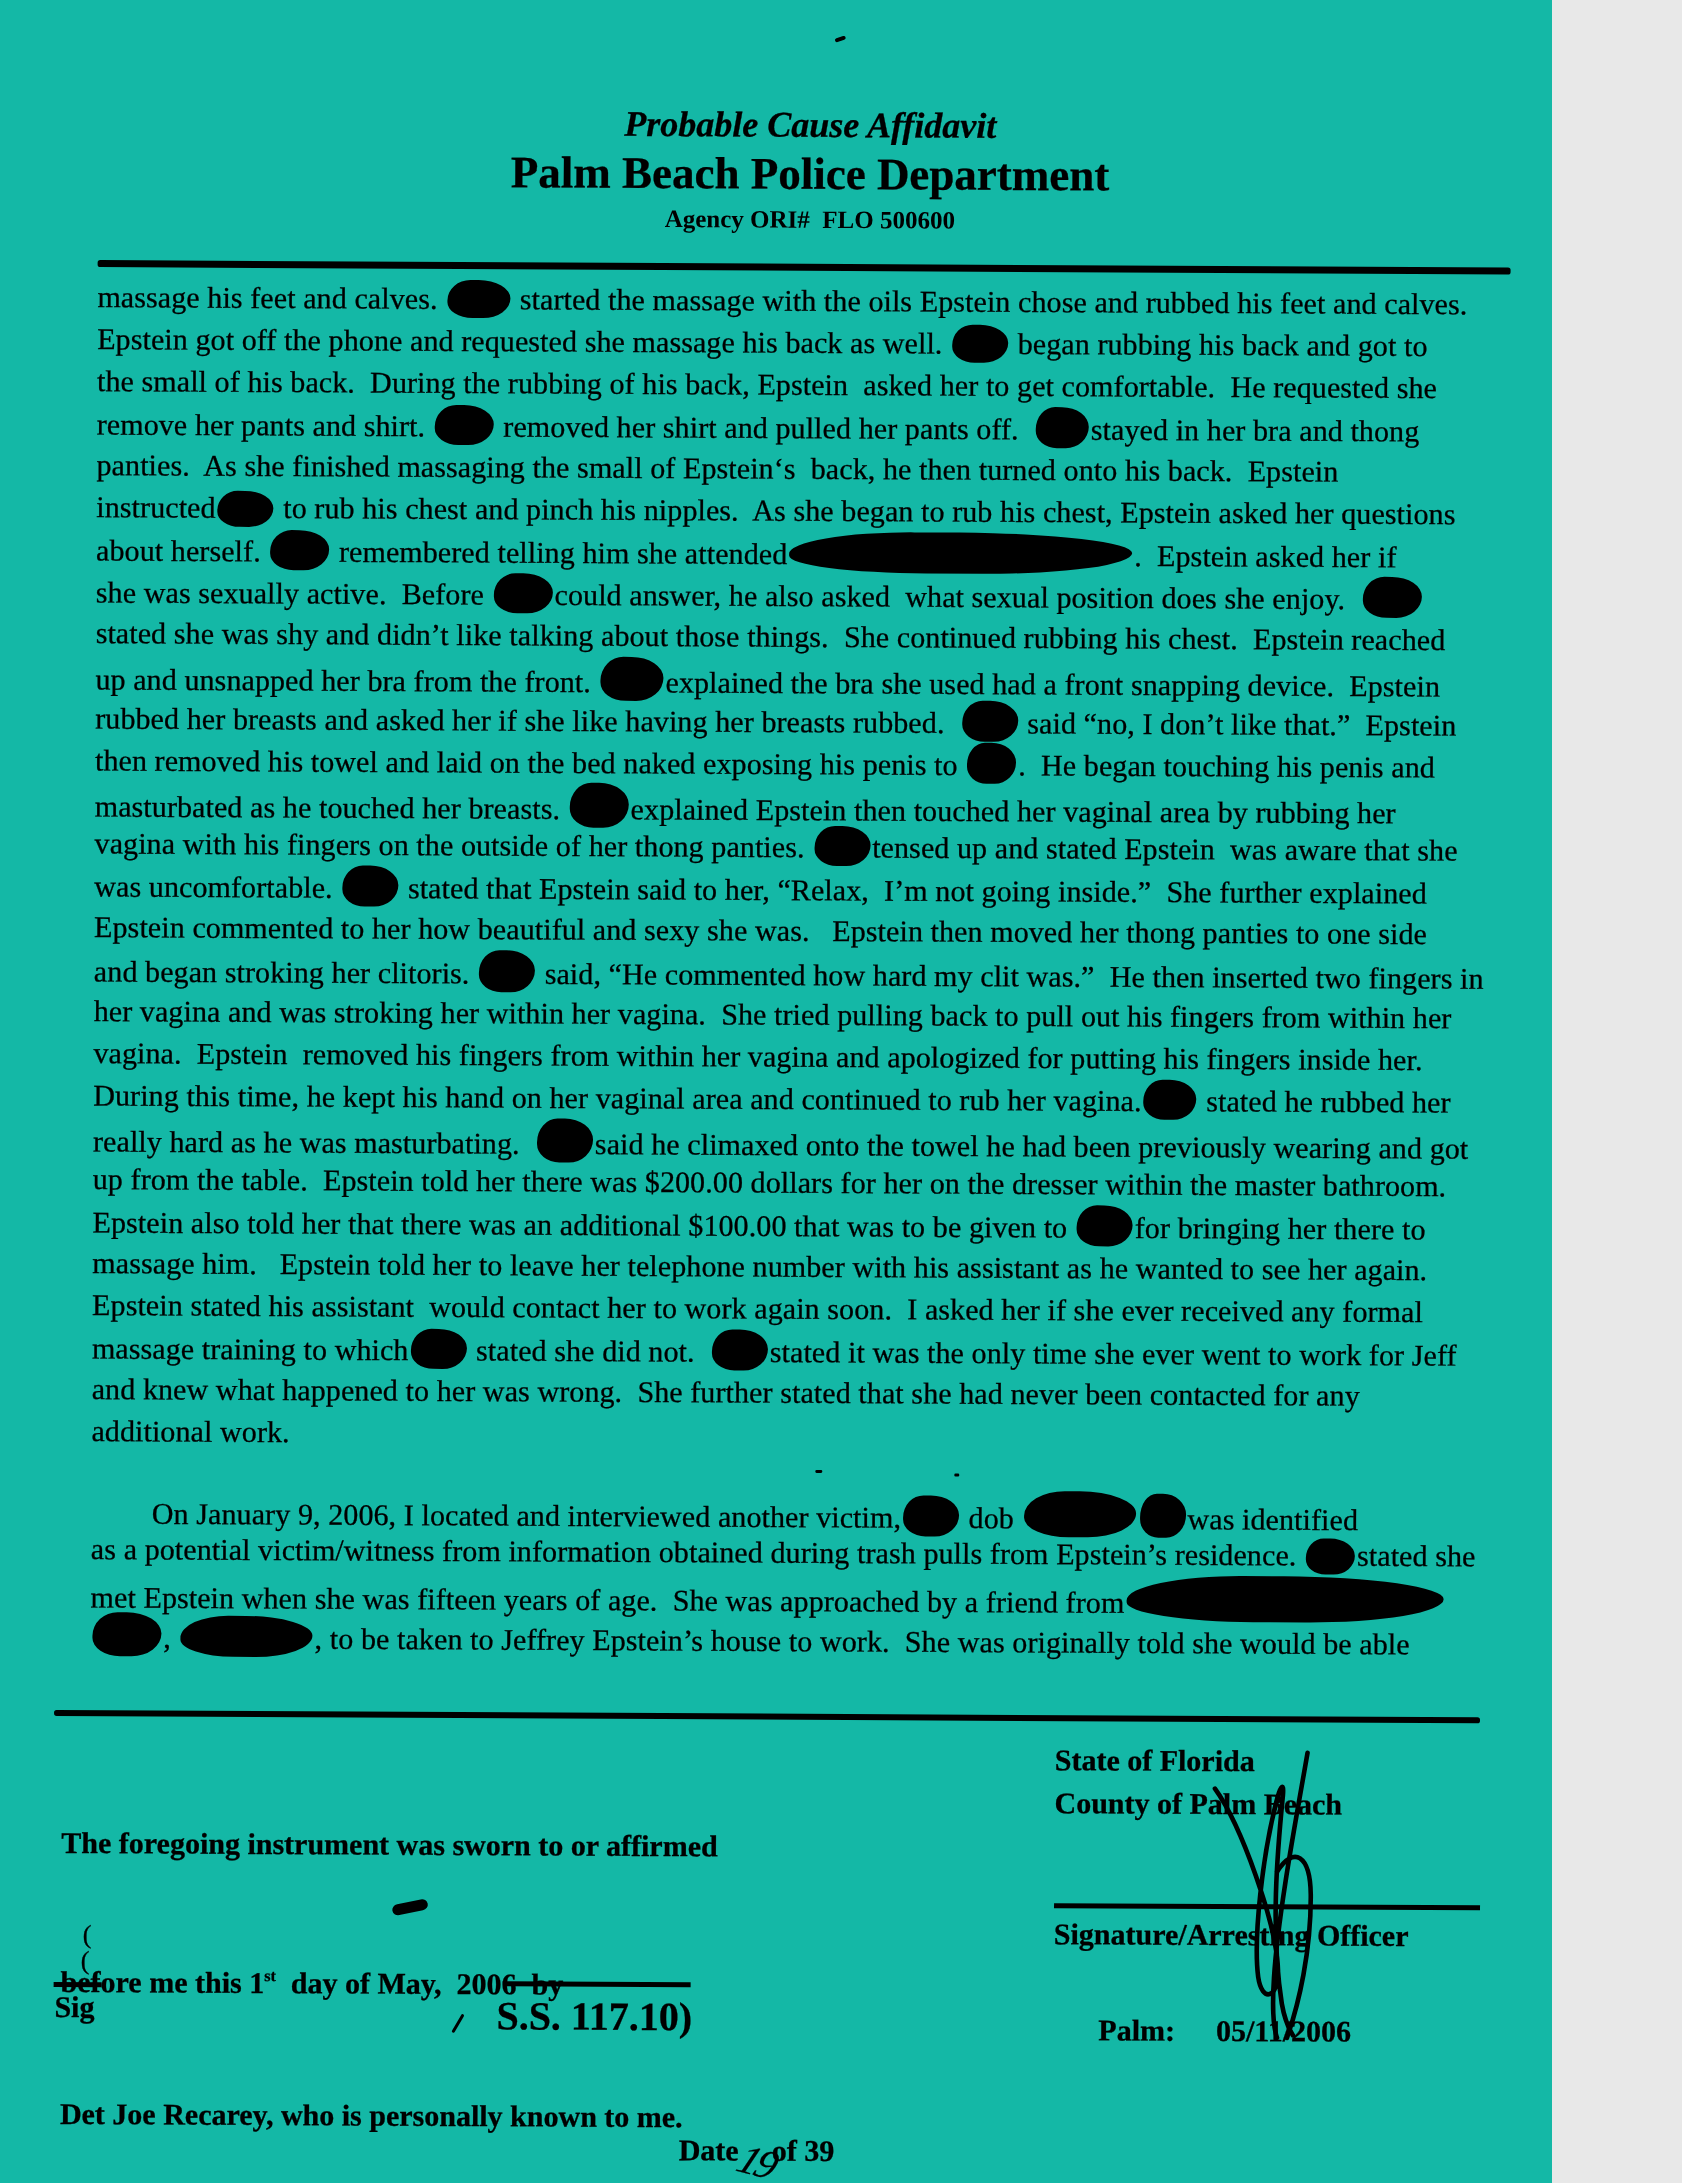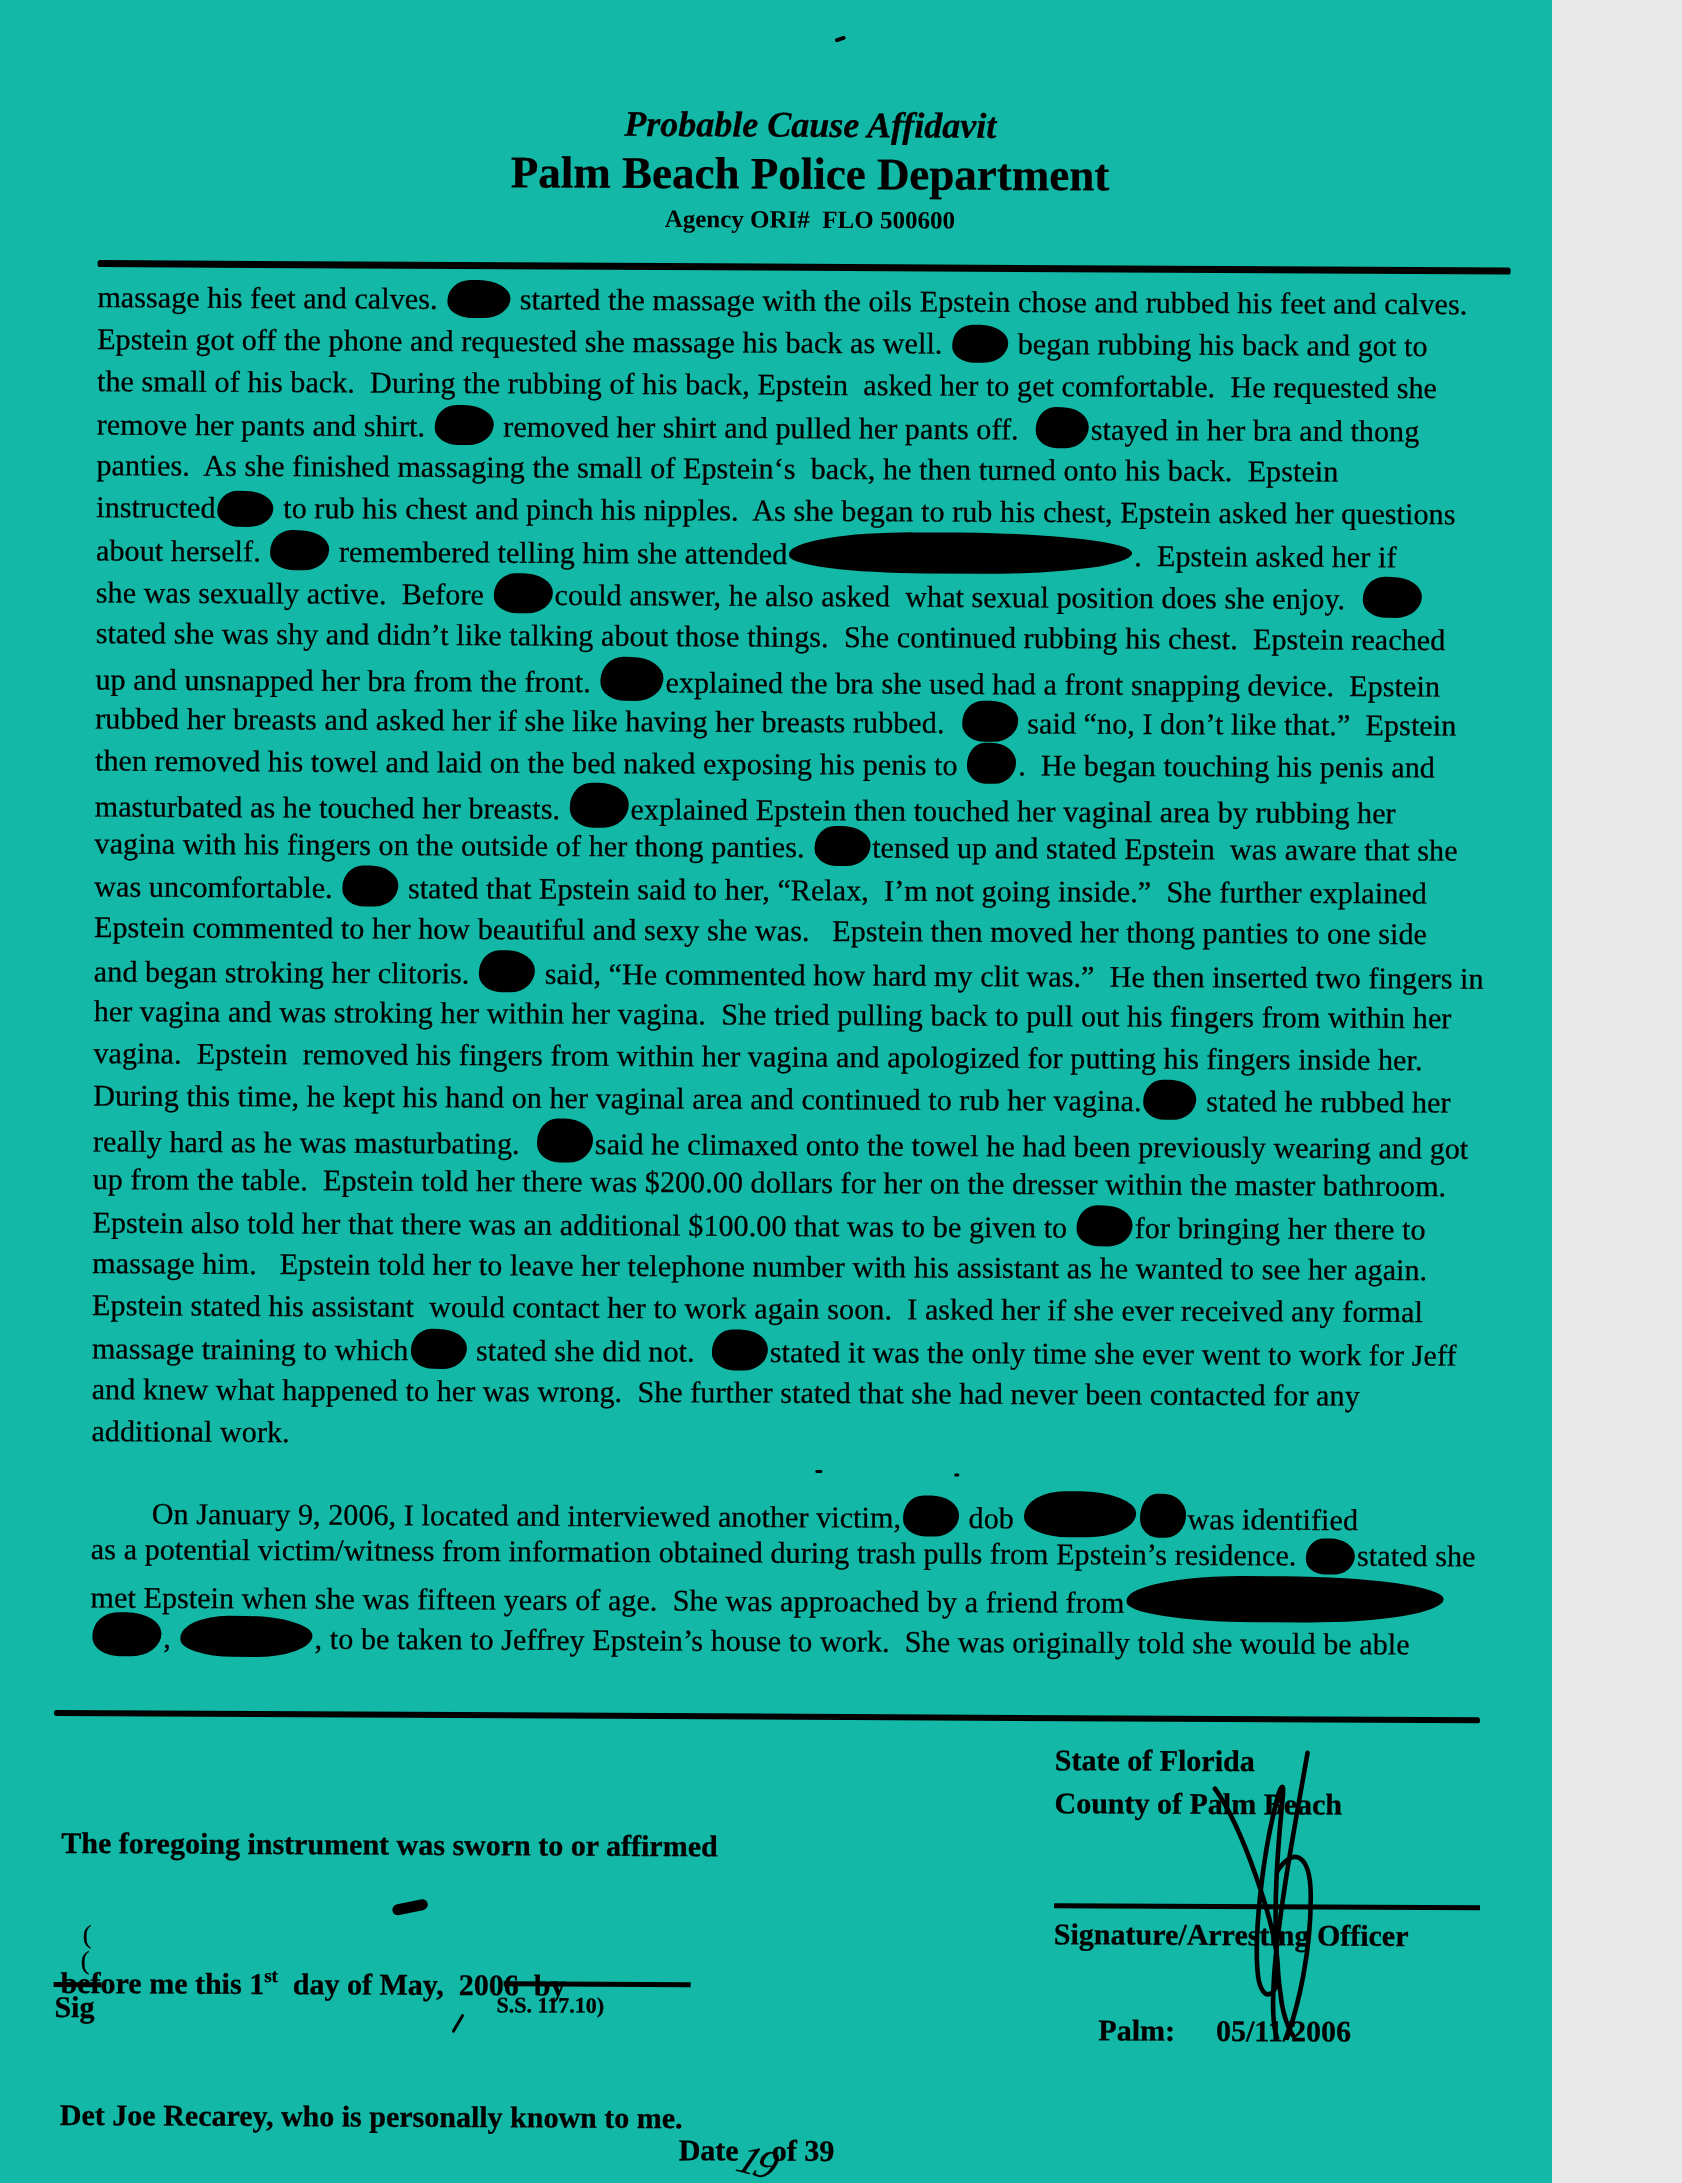--- a/index.html
+++ b/index.html
@@ -31,35 +31,35 @@
   #para2{top:1486px;}
   .bodyline{white-space:pre;height:42px;}
   .redact{
     display:inline-block;background:#000;
     height:36px;vertical-align:-8.6px;margin:0 2px;
     border-radius:42% 58% 50% 46% / 62% 55% 60% 48%;
   }
   
   .notary-left{position:absolute;left:71px;top:1733px;font-size:30px;font-weight:bold;
     line-height:44px;white-space:pre;-webkit-text-stroke:0.3px #000;}
-  .notary-left sup{font-size:19px;vertical-align:12px;}
+  .notary-left sup{font-size:16px;vertical-align:12px;}
   .nr{position:absolute;left:1064px;font-size:30px;font-weight:bold;white-space:pre;-webkit-text-stroke:0.3px #000;}
   #state-line{top:1738px;}
   #county-line{top:1781px;}
   #sig-officer-label{top:1912px;}
   #date-line{top:1974px;}
   #date-line .gap{display:inline-block;width:41px;}
   
   #signature-svg{position:absolute;left:1188px;top:1733px;}
   
   .frag{position:absolute;font-weight:bold;-webkit-text-stroke:0.3px #000;}
   #paren1{left:93px;top:1920px;font-size:26px;font-weight:normal;}
   #paren2{left:91px;top:1946px;font-size:26px;font-weight:normal;}
   #frag-sig{left:65px;top:1990px;font-size:30px;}
-  #statute-text{left:507px;top:1990px;font-size:22px;}
+  #statute-text{left:507px;top:1990px;font-size:40px;}
   
   .mark{position:absolute;background:#000;}
   #mark-top{left:835px;top:33px;width:11.2px;height:4px;border-radius:2px;transform:rotate(-18deg);}
   #pen-dash{left:402px;top:1900px;width:36px;height:10.6px;border-radius:6px/50%;transform:rotate(-12deg);}
   #backslash{left:467px;top:2011px;width:3.3px;height:21px;border-radius:2px;transform:rotate(30deg);}
   #speck1{left:823px;top:1466px;width:6.6px;height:3.3px;border-radius:1.3px;}
   #speck2{left:962px;top:1469px;width:4.6px;height:3.3px;border-radius:1.3px;}
   
   .footer{position:absolute;left:690px;top:2130px;font-size:30px;font-weight:bold;
     white-space:pre;-webkit-text-stroke:0.3px #000;display:flex;align-items:flex-start;}

